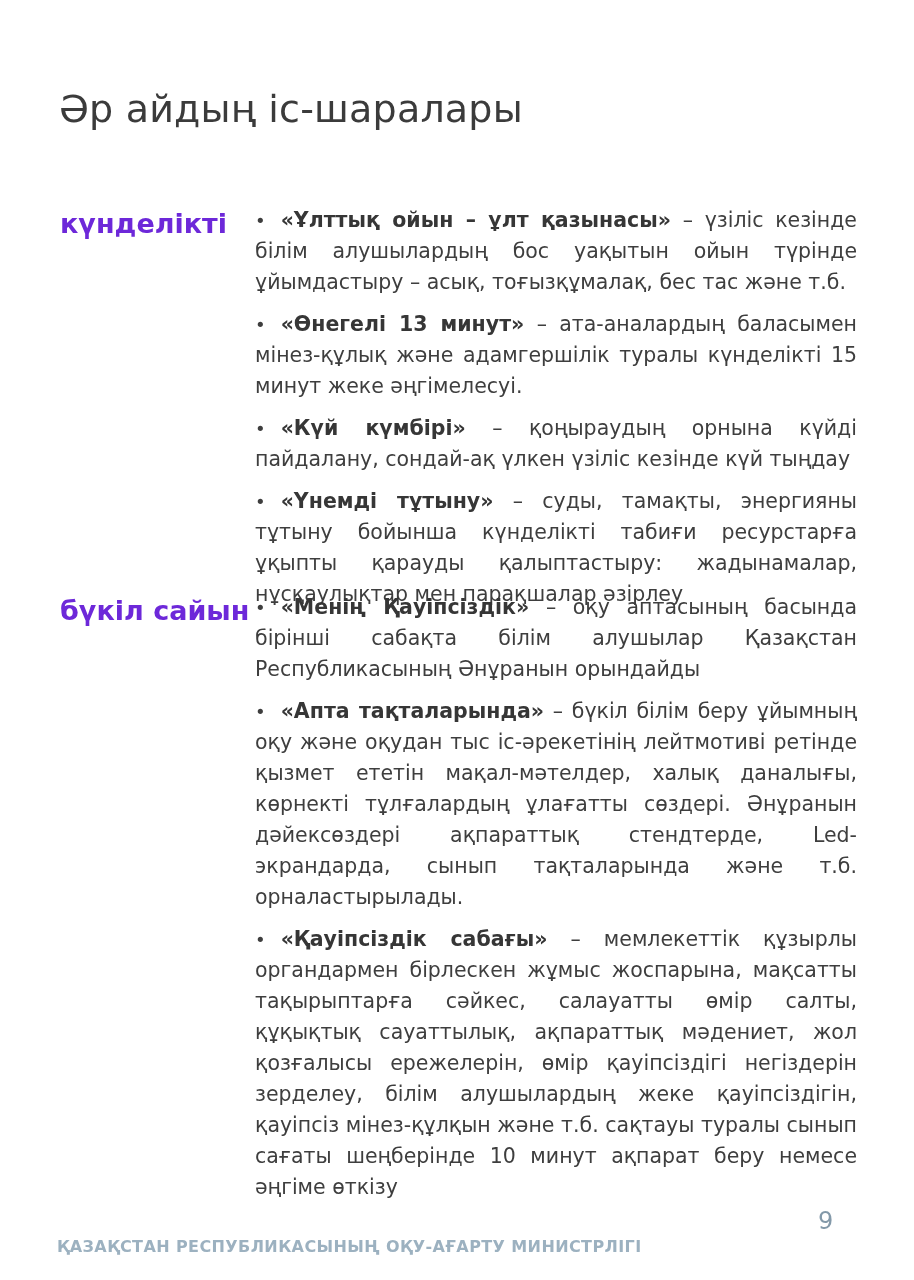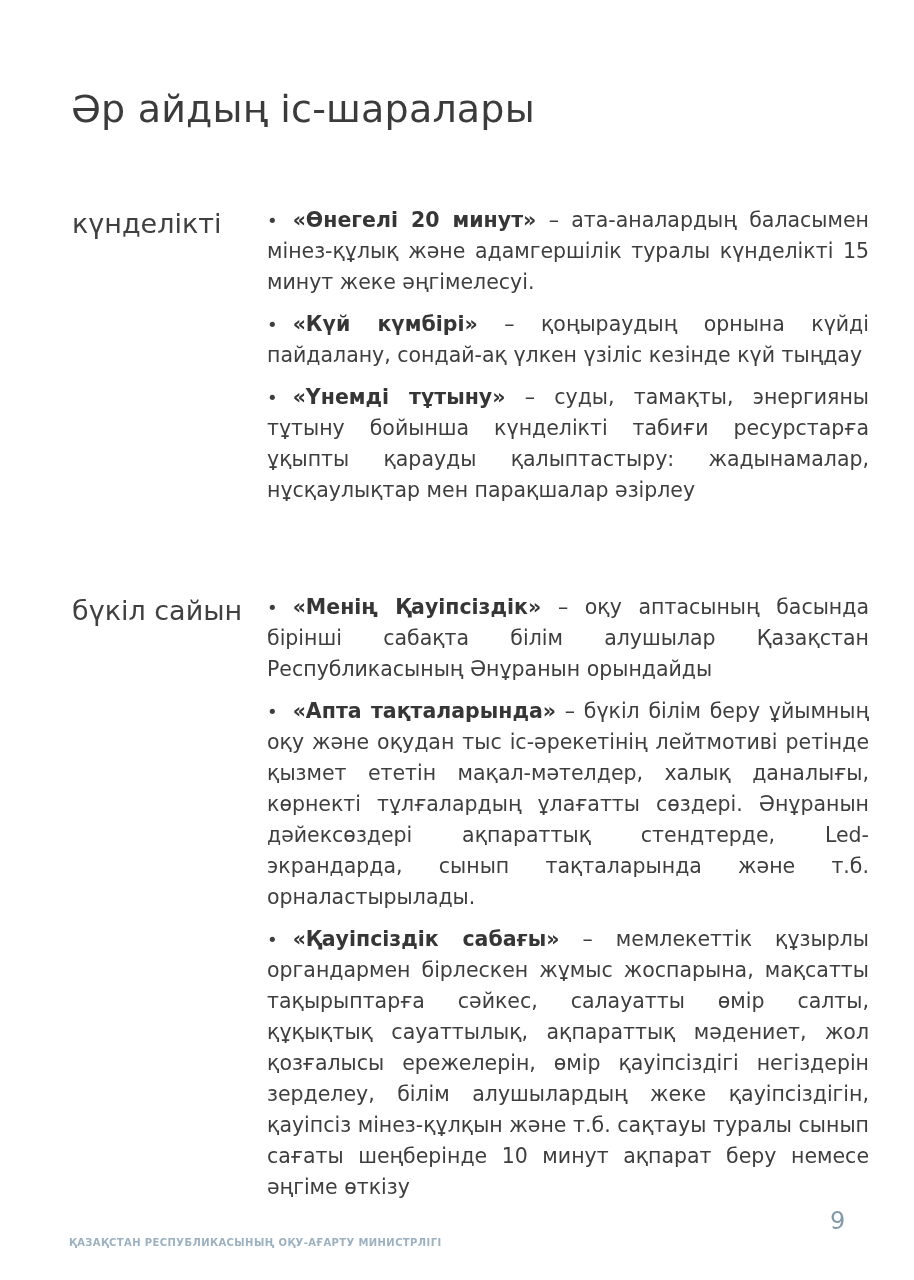--- a/index.html
+++ b/index.html
@@ -7,21 +7,20 @@
     padding: 0;
     background: #ffffff;
     font-family: "DejaVu Sans", "Liberation Sans", sans-serif;
   }
   .page {
     position: relative;
     width: 868px;
     height: 1280px;
     background: #ffffff;
     overflow: hidden;
-    margin-left: 12px;
   }
   .doc-title {
     position: absolute;
     left: 59px;
     top: 62px;
     font-size: 38px;
     font-weight: 500;
     letter-spacing: 0.2px;
     color: #3b3b3b;
   }
@@ -30,22 +29,22 @@
     left: 0;
     width: 914px;
   }
   .section-daily  { top: 205px; }
   .section-weekly { top: 592px; }
   .section-label {
     position: absolute;
     left: 60px;
     top: 3px;
     font-size: 27px;
-    font-weight: 400;
-    color: #404040;
+    font-weight: 700;
+    color: #6d28d9;
   }
   .section-body {
     position: absolute;
     left: 255px;
     top: 0;
     width: 602px;
   }
   .bullet {
     margin: 0 0 11px 0;
     font-size: 20.5px;
@@ -61,21 +60,21 @@
     font-size: 18px;
   }
   .bullet strong {
     font-weight: bold;
     color: #363636;
   }
   .footer-ministry {
     position: absolute;
     left: 57px;
     top: 1237px;
-    font-size: 10px;
+    font-size: 16px;
     font-weight: 600;
     letter-spacing: 0.4px;
     color: #9cb1c0;
   }
   .page-number {
     position: absolute;
     left: 818px;
     top: 1207px;
     font-size: 24px;
     color: #8399a9;
@@ -85,22 +84,23 @@
 <body>
 
 <div class="page">
 
   <h1 class="doc-title">Әр айдың іс-шаралары</h1>
 
   <div class="section section-daily">
     <div class="section-label">күнделікті</div>
     <div class="section-body">
 
+      <p class="bullet"><span class="marker">•</span><strong>«Ұлттық ойын – ұлт қазынасы»</strong> <span>– үзіліс кезінде білім алушылардың бос уақытын ойын түрінде ұйымдастыру – асық, тоғызқұмалақ, бес тас және т.б.</span></p>
 
-      <p class="bullet"><span class="marker">•</span><strong>«Өнегелі 20 минут»</strong> <span>– ата-аналардың баласымен мінез-құлық және адамгершілік туралы күнделікті 15 минут жеке әңгімелесуі.</span></p>
+      <p class="bullet"><span class="marker">•</span><strong>«Өнегелі 13 минут»</strong> <span>– ата-аналардың баласымен мінез-құлық және адамгершілік туралы күнделікті 15 минут жеке әңгімелесуі.</span></p>
 
       <p class="bullet"><span class="marker">•</span><strong>«Күй күмбірі»</strong> <span>– қоңыраудың орнына күйді пайдалану, сондай-ақ үлкен үзіліс кезінде күй тыңдау</span></p>
 
       <p class="bullet"><span class="marker">•</span><strong>«Үнемді тұтыну»</strong> <span>– суды, тамақты, энергияны тұтыну бойынша күнделікті табиғи ресурстарға ұқыпты қарауды қалыптастыру: жадынамалар, нұсқаулықтар мен парақшалар әзірлеу</span></p>
 
     </div>
   </div>
 
   <div class="section section-weekly">
     <div class="section-label">бүкіл сайын</div>

